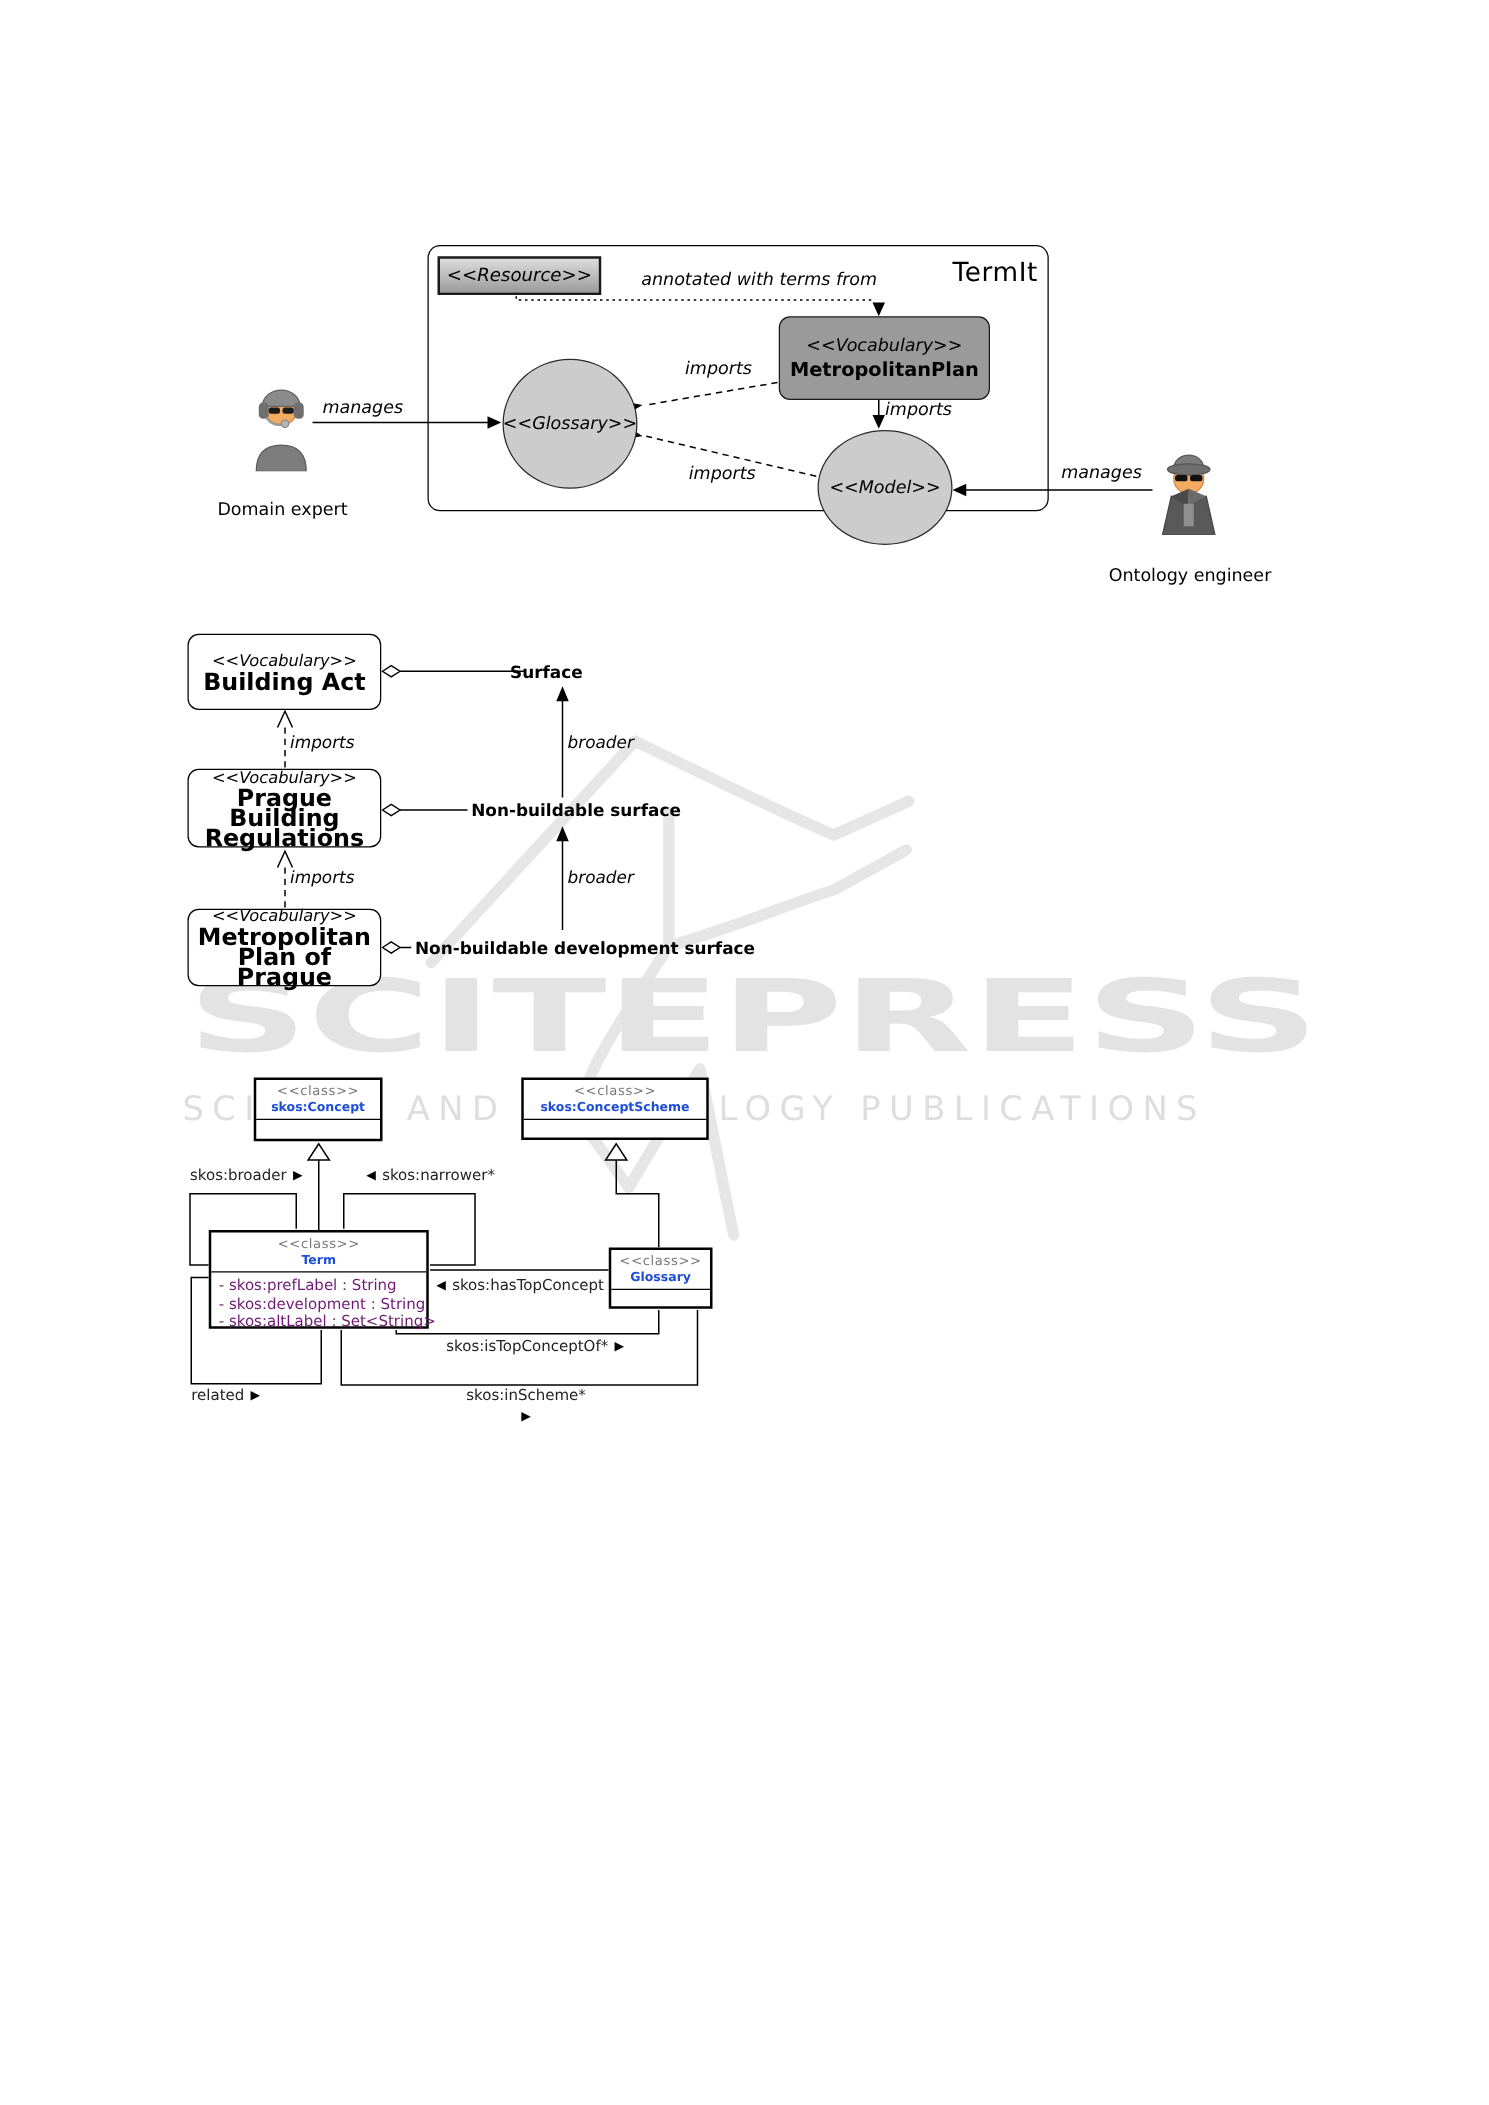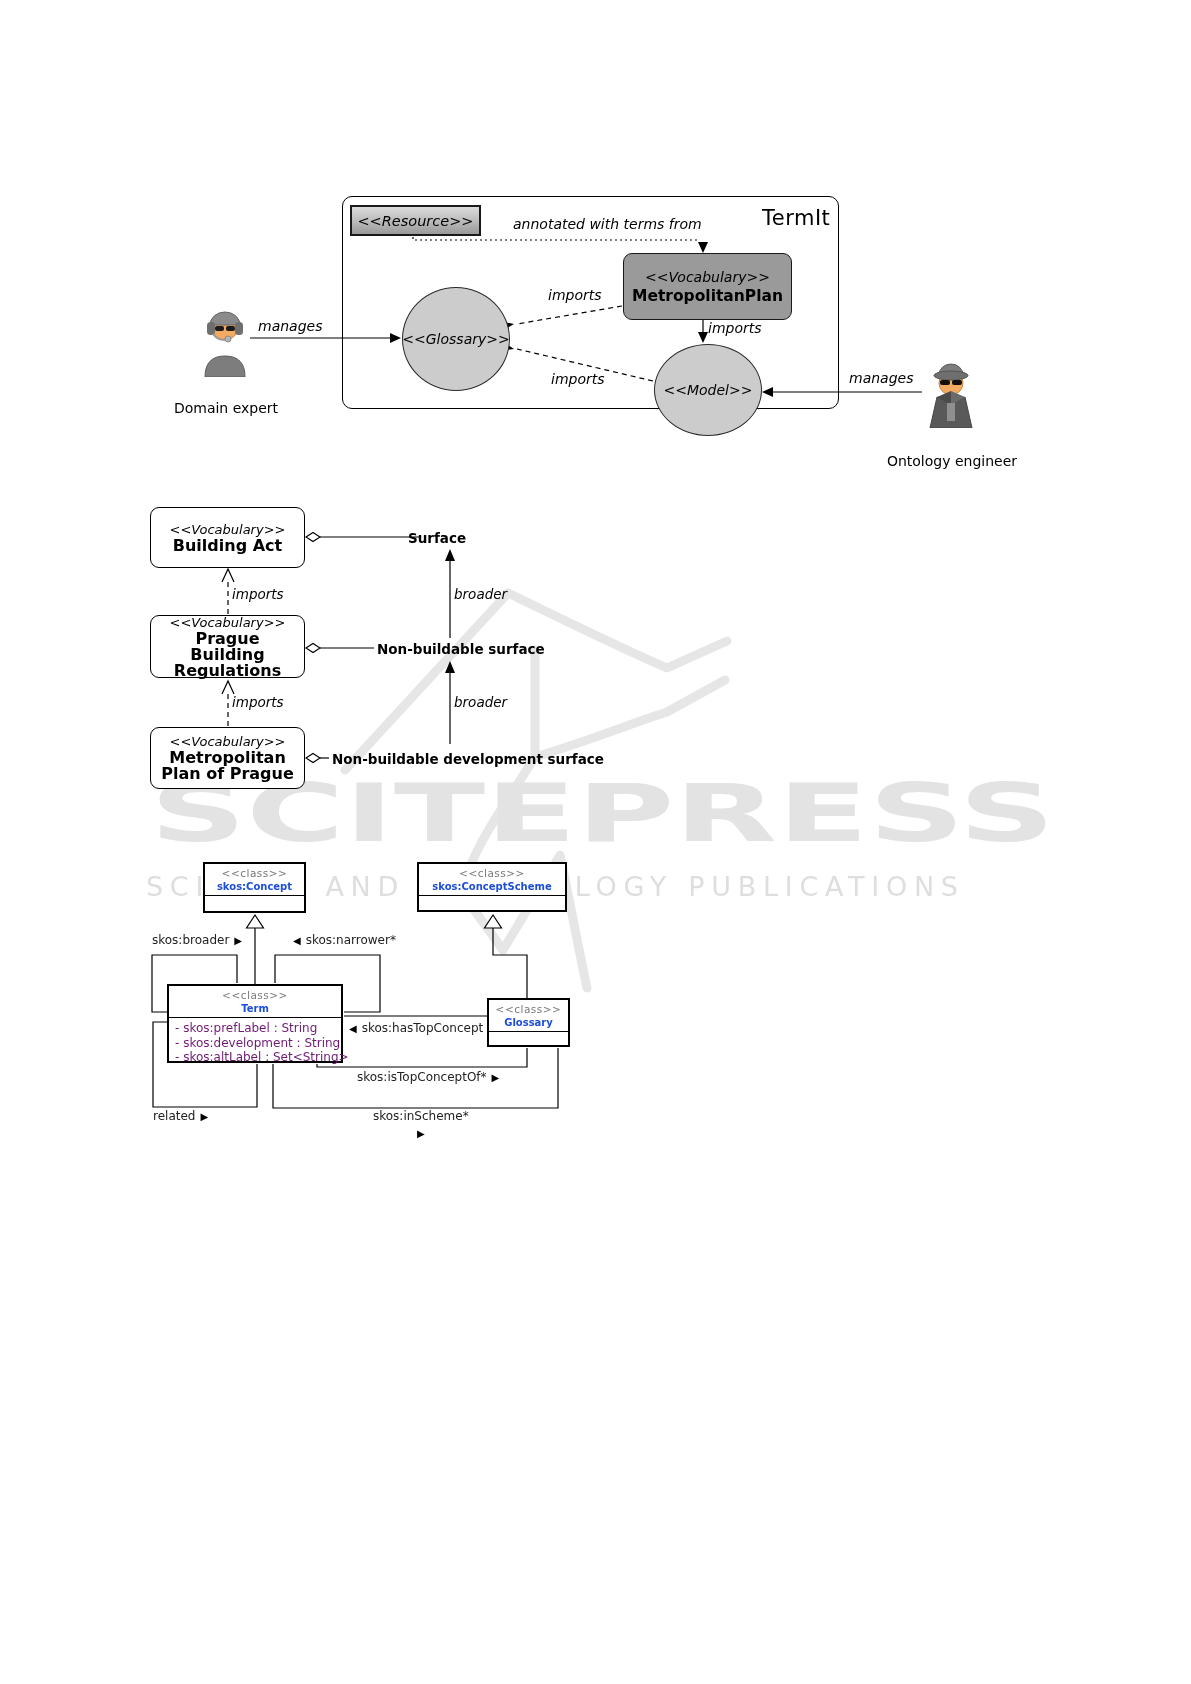--- a/index.html
+++ b/index.html
@@ -22,21 +22,21 @@
   .ellipse{background:#cccccc;border:1.2px solid #2a2a2a;border-radius:50%;
     display:flex;align-items:center;justify-content:center;font-style:italic;font-size:14px;}
   .it-lbl{font-style:italic;font-size:14px;white-space:nowrap;}
   .actor-lbl{font-size:14px;text-align:center;white-space:nowrap;margin-top:24px;}
 
   
   .voc-box{background:#fff;border:1.4px solid #000;border-radius:9px;
     display:flex;flex-direction:column;align-items:center;justify-content:center;
     text-align:center;line-height:16px;padding:2px 6px;box-sizing:border-box;}
   .voc-box .st{font-style:italic;font-size:13px;}
-  .voc-box .nm{font-weight:bold;font-size:16px;}
+  .voc-box .nm{font-weight:bold;font-size:19px;}
   .term-lbl{font-weight:bold;font-size:13.5px;white-space:nowrap;}
   .mid-it{font-style:italic;font-size:13.5px;white-space:nowrap;}
 
   
   .uml-box{background:#fff;border:2.2px solid #000;box-sizing:border-box;
     display:flex;flex-direction:column;}
   .uml-title{display:flex;flex-direction:column;align-items:center;justify-content:center;
     padding:2px 0 1px 0;line-height:14px;}
   .uml-title .st{font-size:10.5px;color:#7a7a7a;letter-spacing:.5px;}
   .uml-title .nm{font-size:10px;font-weight:bold;color:#1d4ed8;}

